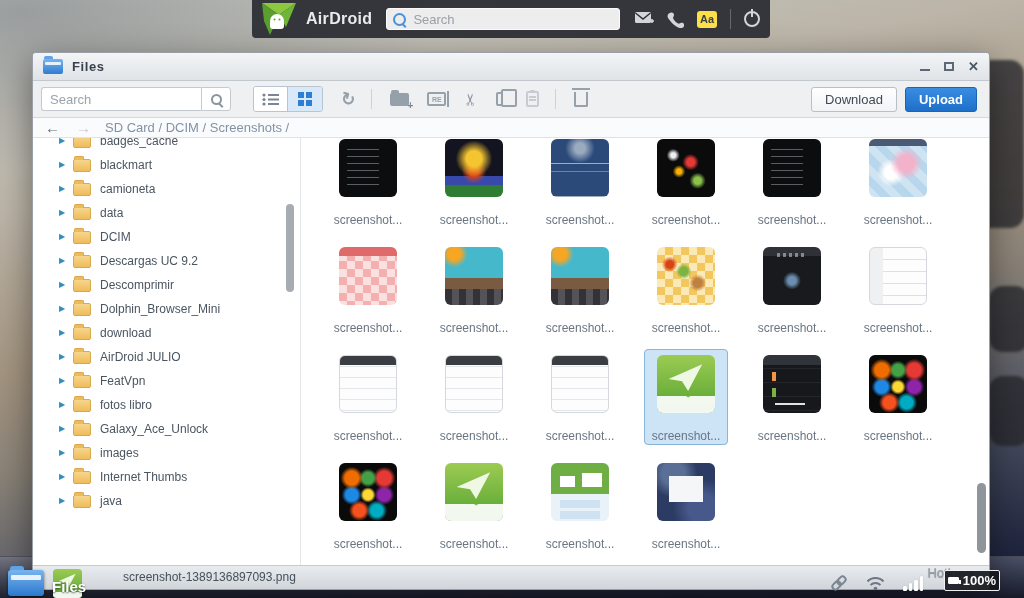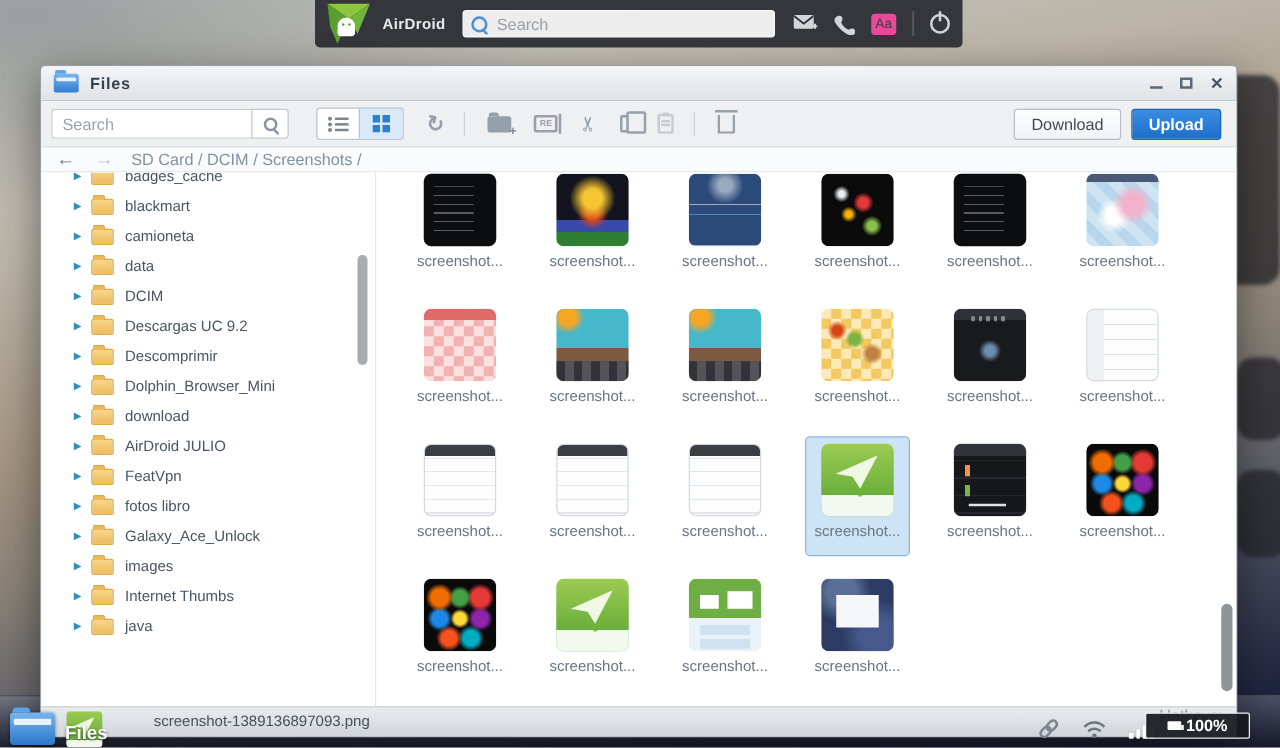--- a/index.html
+++ b/index.html
@@ -14,31 +14,31 @@
   .desk-blob { position:absolute; background:rgba(38,38,43,.78); border-radius:14px; filter:blur(1.5px); }
   .blob1 { left:976px; top:60px;  width:48px; height:168px; }
   .blob2 { left:989px; top:286px; width:40px; height:66px; }
   .blob3 { left:989px; top:376px; width:40px; height:70px; }
 
   
   .topbar { position:absolute; left:252px; top:0; width:518px; height:38px;
     background:rgba(44,46,52,.94); border-radius:0 0 4px 4px;
     display:flex; align-items:center; padding:0 10px 0 4px; z-index:40; }
   .logo { width:46px; height:36px; flex:0 0 auto; }
-  .brand { color:#e8eaec; font-size:12px; font-weight:bold; letter-spacing:.3px; margin-left:4px; }
+  .brand { color:#e8eaec; font-size:16px; font-weight:bold; letter-spacing:.3px; margin-left:4px; }
   .tb-search { margin-left:14px; width:250px; height:22px; background:#ededee; border:1px solid #fafafa;
     border-radius:3px; display:flex; align-items:center; padding:0 6px; }
   .tb-search input { border:0; outline:0; background:transparent; font-size:13px; color:#555; width:100%; font-family:"Liberation Sans",sans-serif; }
   .tb-search input::placeholder { color:#9aa0a6; }
   .mag-blue { width:13px; height:13px; border:2px solid #4a90d9; border-radius:50%; position:relative; margin-right:7px; flex:0 0 auto;}
   .mag-blue::after { content:""; position:absolute; width:2px; height:5px; background:#4a90d9; left:8px; top:8px; transform:rotate(-45deg); }
   .tb-icons { display:flex; align-items:center; margin-left:14px; gap:13px; }
   .tb-ic { color:#d3d6d9; display:flex; align-items:center; justify-content:center; cursor:pointer; }
-  .aa-badge { width:20px; height:17px; background:#ec4899; color:#3a3f45; border-radius:3px;
-    font-size:11px; font-weight:normal; display:flex; align-items:center; justify-content:center; }
+  .aa-badge { width:20px; height:17px; background:#fde047; color:#3a3f45; border-radius:3px;
+    font-size:11px; font-weight:bold; display:flex; align-items:center; justify-content:center; }
   .tb-sep { width:1px; height:20px; background:rgba(255,255,255,.25); }
   .power-ic { width:16px; height:16px; border:2px solid #d3d6d9; border-radius:50%; position:relative; }
   .power-ic::after { content:""; position:absolute; left:5px; top:-4px; width:2px; height:8px; background:#d3d6d9; }
 
   
   .win { position:absolute; left:32px; top:52px; width:958px; height:538px; z-index:20;
     border-radius:4px 4px 0 0; box-shadow:0 10px 34px rgba(0,0,0,.45); border:1px solid rgba(85,95,105,.6);
     display:flex; flex-direction:column; background:#fff; }
   .titlebar { height:28px; flex:0 0 auto; background:linear-gradient(180deg,#f3f5f7,#dfe3e7);
     border-bottom:1px solid #c3c8ce; border-radius:4px 4px 0 0; display:flex; align-items:center; padding:0 10px; }
@@ -110,21 +110,21 @@
   .side-label { font-size:12px; color:#4a5560; white-space:nowrap; }
   .side-scroll { position:absolute; right:6px; top:66px; width:8px; height:88px; background:#a6acb2; border-radius:4px; cursor:pointer; }
 
   .gridwrap { position:absolute; left:268px; right:0; top:0; bottom:0; overflow:hidden; }
   .grid { position:absolute; left:14px; top:-5px; display:grid; grid-template-columns:repeat(6,106px); grid-auto-rows:108px; }
   .cell { display:flex; justify-content:center; }
   .item-box { width:84px; height:96px; padding-top:5px; border:1px solid transparent; border-radius:4px;
     display:flex; flex-direction:column; align-items:center; cursor:pointer; }
   .item-box.selected { background:#cde3f6; border-color:#8ab5da; }
   .thumb { width:58px; height:58px; border-radius:6px; flex:0 0 auto; position:relative; overflow:hidden; }
-  .item-label { margin-top:5px; font-size:12px; color:#6a7582; text-align:center; white-space:nowrap; }
+  .item-label { margin-top:16px; font-size:12px; color:#6a7582; text-align:center; white-space:nowrap; }
   .grid-scroll { position:absolute; right:3px; top:345px; width:9px; height:70px; background:#8e959b; border-radius:5px; cursor:pointer; }
 
   
   .k-terminal-dark { background:#0c0d0e; }
   .k-terminal-dark::before { content:""; position:absolute; left:8px; top:10px; width:32px; height:38px;
     background:repeating-linear-gradient(180deg, rgba(205,215,220,.4) 0 1px, transparent 1px 7px); }
   .k-sonic { background:
     radial-gradient(circle at 50% 34%, #f5c531 0 16%, rgba(245,197,49,0) 38%),
     radial-gradient(circle at 50% 56%, #d84315 0 11%, rgba(216,67,21,0) 28%),
     linear-gradient(180deg, #131420 0 64%, #3949ab 64% 80%, #2e7d32 80% 100%); }
@@ -225,21 +225,21 @@
   .taskbar { position:absolute; left:0; right:0; bottom:0; height:42px; z-index:10;
     background:linear-gradient(180deg, rgba(130,136,158,.45), rgba(22,25,40,.88));
     border-top:1px solid rgba(255,255,255,.22); }
   .tk-files { position:absolute; left:8px; bottom:2px; z-index:30; display:flex; align-items:flex-end; cursor:pointer; }
   .tk-folder { width:36px; height:26px; border-radius:3px; background:linear-gradient(180deg,#7ab4ee,#2b78cc); position:relative;
     box-shadow:0 1px 3px rgba(0,0,0,.5); }
   .tk-folder::before { content:""; position:absolute; top:-4px; left:2px; width:14px; height:4px; background:#5fa3e6; border-radius:3px 3px 0 0; }
   .tk-folder::after { content:""; position:absolute; top:5px; left:3px; right:3px; height:5px; background:rgba(255,255,255,.85); border-radius:1px; }
   .tk-label { color:#fff; font-size:15px; font-weight:bold; margin-left:8px; text-shadow:0 1px 2px rgba(0,0,0,.6); margin-bottom:1px; }
   .tk-hotkeys { position:absolute; right:46px; bottom:18px; z-index:25; font-size:13px; color:#9aa0ab; text-shadow:0 1px 1px rgba(0,0,0,.4); }
-  .battery-badge { position:absolute; right:24px; bottom:7px; z-index:30; height:21px; padding:0 17px;
+  .battery-badge { position:absolute; right:24px; bottom:7px; z-index:30; height:21px; padding:0 3px;
     background:rgba(22,24,30,.92); border:1px solid #eef0f2; border-radius:2px;
     display:flex; align-items:center; gap:4px; color:#fff; font-size:13px; font-weight:bold; }
   .batt-ic { width:11px; height:7px; border:1px solid #fff; border-radius:1px; position:relative; background:#fff; }
   .batt-ic::after { content:""; position:absolute; right:-3px; top:1.5px; width:2px; height:4px; background:#fff; }
 
   svg { display:block; }
 </style>
 </head>
 <body>
 

